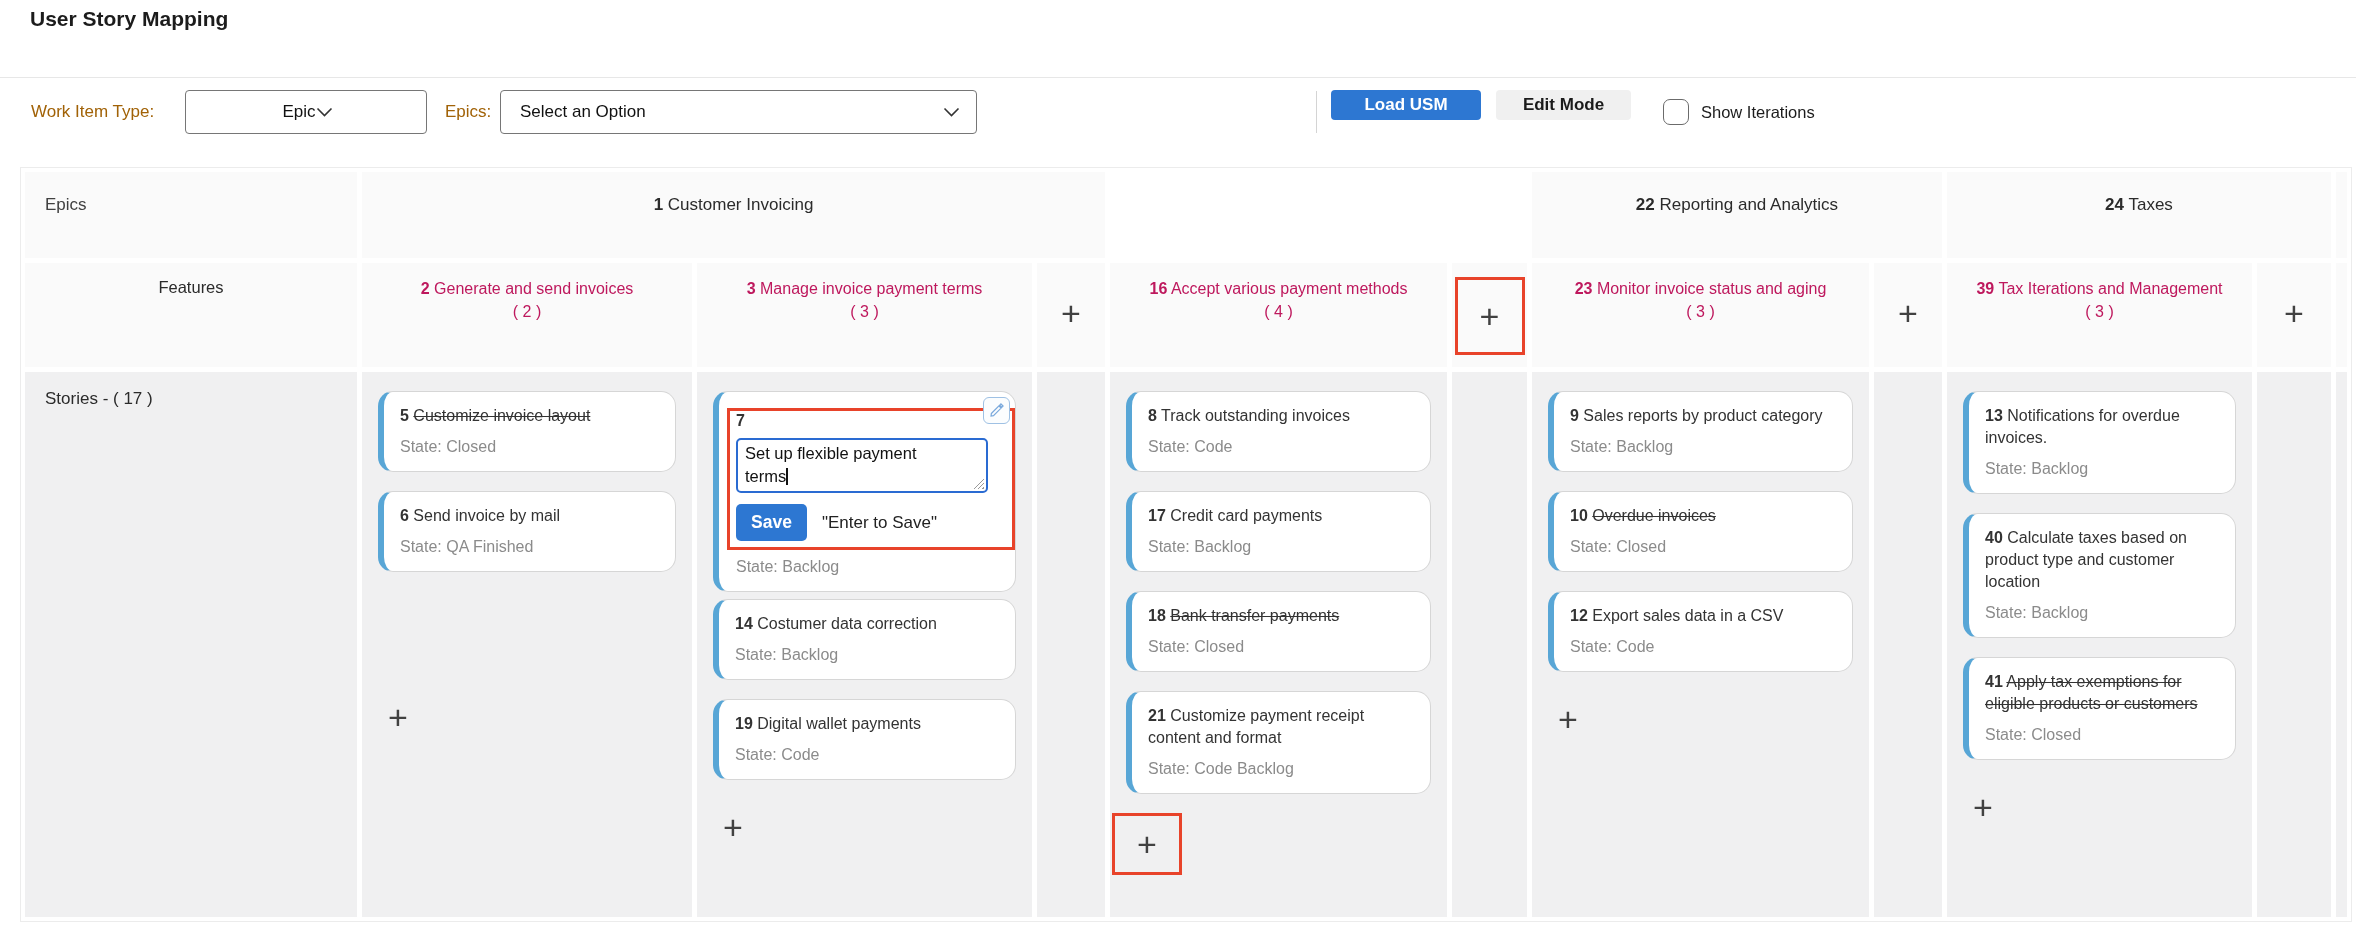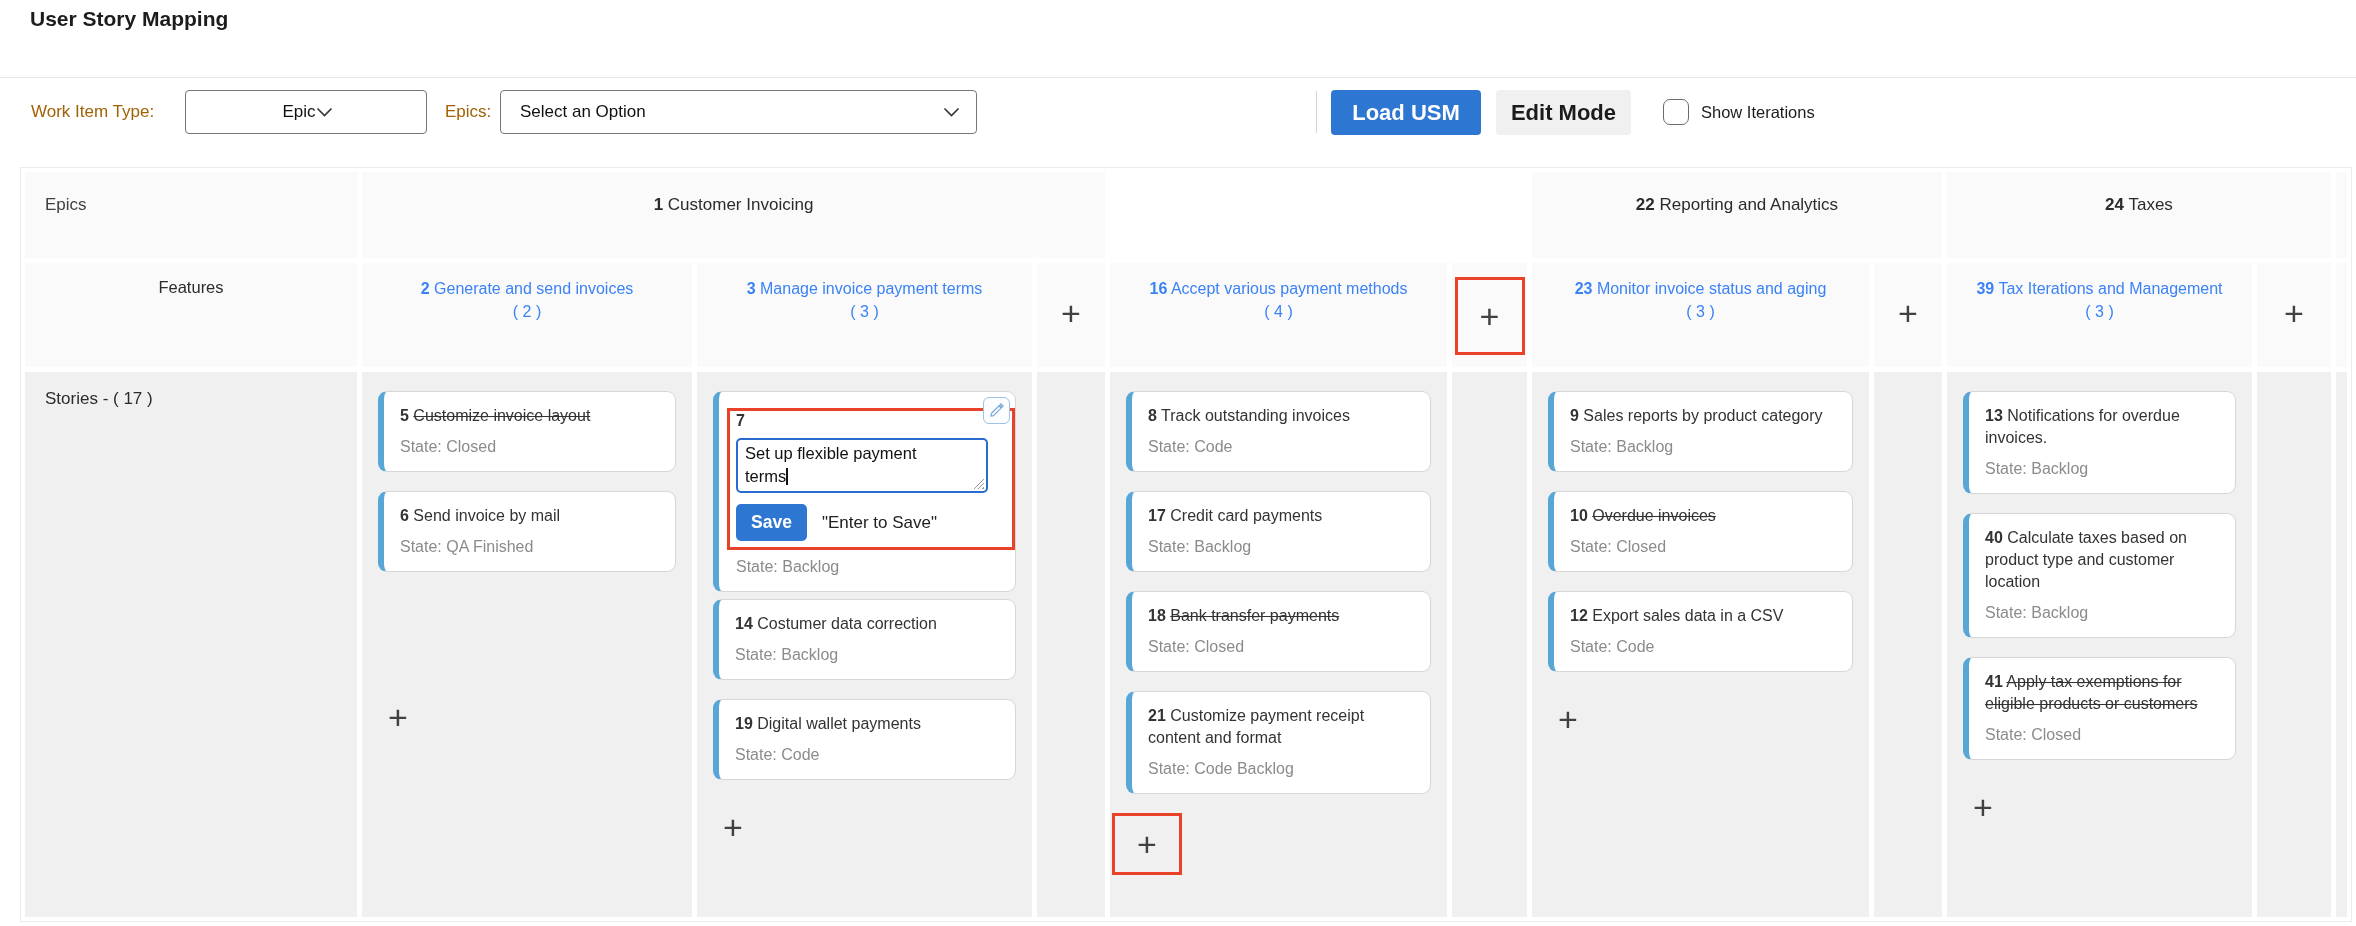--- a/index.html
+++ b/index.html
@@ -9,41 +9,41 @@
   
   .page-title { position:absolute; left:30px; top:7px; font-size:21px; font-weight:700; color:#1c1c1c; }
   .hr-top { position:absolute; left:0; top:77px; width:2356px; height:1px; background:#e7e7e7; }
 
   .tb-label { position:absolute; top:102px; font-size:17px; color:#a16207; }
   .dd { position:absolute; top:90px; height:44px; background:#fff; border:1px solid #767676;
         border-radius:4px; display:flex; align-items:center; justify-content:space-between;
         padding:0 16px 0 19px; font-size:17px; color:#111; cursor:pointer; }
   .chev svg { display:block; }
   .tb-vdiv { position:absolute; left:1316px; top:91px; width:1px; height:42px; background:#d4d4d4; }
-  .btn { position:absolute; top:90px; height:45px; border:none; border-radius:4px;
-         font-family:"Liberation Sans",sans-serif; font-size:22px; font-weight:700;
+  .btn { position:absolute; top:90px; height:30px; border:none; border-radius:4px;
+         font-family:"Liberation Sans",sans-serif; font-size:17px; font-weight:700;
          display:flex; align-items:center; justify-content:center; cursor:pointer; }
   .btn-load { left:1331px; width:150px; background:#2d77d2; color:#ffffff; }
   .btn-edit { left:1496px; width:135px; background:#f0f0f0; color:#1b1b1b; }
   .cbx { position:absolute; left:1663px; top:99px; width:26px; height:26px; appearance:none;
          border:1px solid #6b6b6b; border-radius:7px; background:#fff; cursor:pointer; }
   .cbx-label { position:absolute; left:1701px; top:103px; font-size:16.5px; color:#1c1c1c; }
 
   
   .grid-wrap { position:absolute; left:20px; top:167px; width:2332px; height:755px;
                border:1px solid #ececec; background:#fff; padding:4px; }
   .grid { display:grid; width:100%; height:100%;
           grid-template-columns:332px 330px 335px 68px 337px 75px 337px 68px 305px 74px 1fr;
           grid-template-rows:86px 104px 1fr; gap:5px; }
   .cell { overflow:hidden; }
   .cell-hdr { background:#fafafa; }
   .cell-stories { background:#f0f0f1; }
 
   .epic-cell { text-align:center; padding-top:23px; font-size:17px; color:#2b2b2b; }
-  .feat-cell { text-align:center; padding:15px 10px 0; font-size:16px; color:#3b82f6; line-height:22px; }
+  .feat-cell { text-align:center; padding:15px 10px 0; font-size:16px; color:#be185d; line-height:22px; }
   .num { font-weight:700; }
   .fcount { margin-top:1px; }
 
   .label-epics    { padding:23px 0 0 20px; font-size:17px; color:#404040; }
   .label-features { text-align:center; padding-top:15px; font-size:16.5px; color:#2b2b2b; }
   .label-stories  { padding:17px 0 0 20px; font-size:17px; color:#2b2b2b; }
 
   
   .plus { font-size:34px; font-weight:300; color:#414141; line-height:1; }
   .addf-box { width:64px; height:72px; margin:14px auto 0; display:flex;
@@ -53,21 +53,21 @@
   .annot-f .addf-box { margin:0; }
   .adds-box { width:64px; height:56px; margin:0 0 0 4px; display:flex;
               align-items:center; justify-content:center; cursor:pointer; }
   .annot-s { border:3px solid #e8432a; width:70px; margin:10px 0 0 2px; }
   .annot-s .adds-box { margin:0; }
   .mt-tall { margin-top:117px; }
 
   
   .scol { padding-top:19px; }
   .card { position:relative; background:#ffffff; border:1px solid #d6d6d6; border-left:6px solid #58a6d6;
-          border-radius:9px; margin:0 16px 19px 16px; padding:13px 15px 13px 16px;
+          border-radius:15px; margin:0 16px 19px 16px; padding:13px 15px 13px 16px;
           font-size:16px; line-height:22px; color:#333; cursor:grab; }
   .card-title .strike { text-decoration:line-through; }
   .card-state { margin-top:9px; color:#8b8b8b; }
 
   
   .card-edit { position:relative; margin:0 16px 7px 16px; padding:18px 15px 13px 17px; cursor:default; }
   .annot-edit { position:absolute; left:8px; top:16px; right:0px; height:142px;
                 border:3px solid #e8432a; pointer-events:none; }
   .pencil-btn { position:absolute; top:5px; right:5px; width:27px; height:27px;
                 border:1px solid #9fc1e4; border-radius:6px; background:#fbfdfe;

